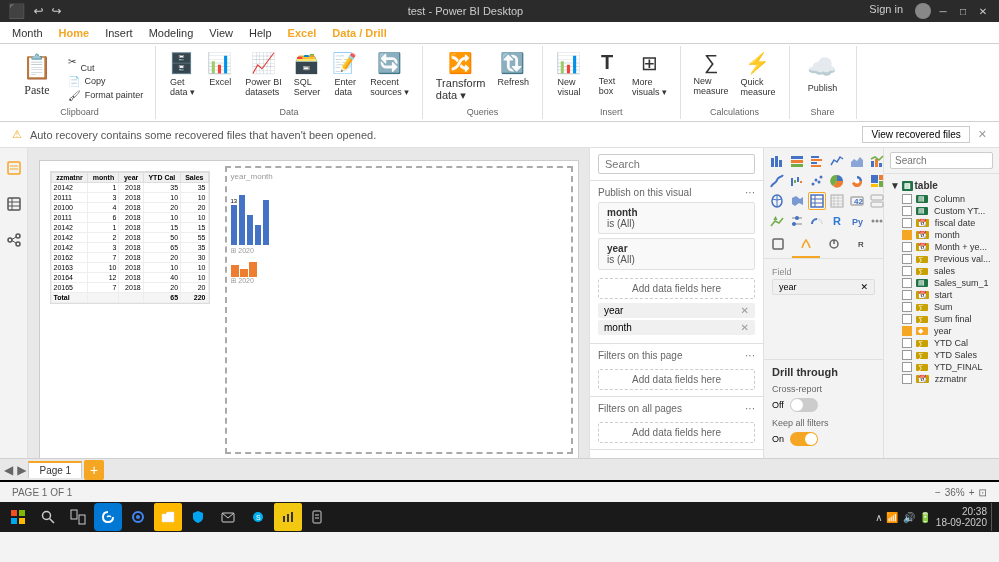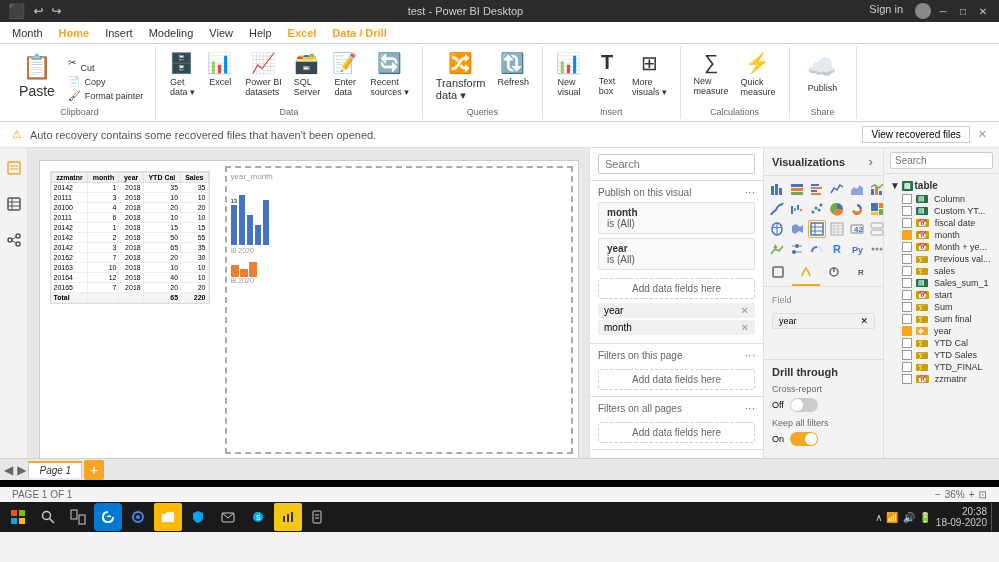--- a/index.html
+++ b/index.html
@@ -68,21 +68,21 @@
     .filter-field-remove { color: #999; cursor: pointer; font-size: 10px; }
     .viz-panel { width: 120px; background: #f3f3f3; border-right: 1px solid #e0e0e0; display: flex; flex-direction: column; }
     .viz-panel-header { padding: 6px 8px; font-size: 11px; font-weight: 600; color: #333; border-bottom: 1px solid #e0e0e0; display: flex; justify-content: space-between; align-items: center; }
     .viz-icons-grid { display: grid; grid-template-columns: repeat(6, 1fr); gap: 2px; padding: 4px; }
     .viz-icon { width: 18px; height: 18px; display: flex; align-items: center; justify-content: center; cursor: pointer; border: 1px solid transparent; border-radius: 2px; font-size: 10px; color: #555; }
     .viz-icon.active { border-color: #f5a623; background: #fff8ee; }
     .viz-tabs { display: flex; border-bottom: 1px solid #e0e0e0; }
     .viz-tab { padding: 4px 8px; font-size: 9px; cursor: pointer; color: #666; }
     .viz-tab.active { border-bottom: 2px solid #f5a623; color: #f5a623; }
     .viz-fields-area { padding: 4px 8px; flex: 1; }
-    .viz-field-label { font-size: 9px; color: #888; margin-top: 4px; margin-bottom: 8px; }
+    .viz-field-label { font-size: 9px; color: #888; margin-top: 4px; margin-bottom: 2px; }
     .viz-field-value { background: #f0f0f0; border: 1px solid #ddd; padding: 2px 6px; font-size: 9px; border-radius: 2px; display: flex; justify-content: space-between; align-items: center; margin-bottom: 2px; }
 
     
     .drill-section { padding: 6px 8px; border-top: 1px solid #e0e0e0; }
     .drill-title { font-size: 11px; font-weight: 600; color: #333; margin-bottom: 6px; }
     .drill-label { font-size: 9px; color: #666; margin-bottom: 4px; }
     .toggle-row { display: flex; align-items: center; gap: 6px; margin-bottom: 6px; }
     .toggle { width: 28px; height: 14px; border-radius: 7px; background: #ccc; position: relative; cursor: pointer; }
     .toggle.on { background: #f5a623; }
     .toggle-knob { width: 12px; height: 12px; background: #fff; border-radius: 50%; position: absolute; top: 1px; left: 1px; transition: left 0.2s; }
@@ -96,24 +96,24 @@
     .fields-search input { width: 100%; border: 1px solid #ccc; padding: 2px 4px; font-size: 10px; border-radius: 2px; }
     .fields-tree { flex: 1; overflow-y: auto; padding: 4px 0; }
     .field-group { }
     .field-group-header { display: flex; align-items: center; padding: 2px 6px; cursor: pointer; font-size: 10px; color: #333; gap: 2px; font-weight: 600; }
     .field-item { display: flex; align-items: center; padding: 1px 8px 1px 18px; font-size: 9px; color: #333; cursor: pointer; gap: 4px; }
     .field-item.checked { }
     .cb { width: 10px; height: 10px; border: 1px solid #999; display: inline-block; background: #fff; }
     .cb.checked { background: #f5a623; border-color: #f5a623; }
 
     
-    .status-bar { height: 22px; background: #f3f3f3; border-top: 7px solid #000000; display: flex; align-items: center; padding: 0 12px; font-size: 10px; color: #666; justify-content: space-between; }
+    .status-bar { height: 22px; background: #f3f3f3; border-top: 2px solid #000000; display: flex; align-items: center; padding: 0 12px; font-size: 10px; color: #666; justify-content: space-between; }
     .page-tabs { display: flex; align-items: center; gap: 2px; height: 22px; background: #e8e8e8; padding: 2px 4px; border-top: 1px solid #d0d0d0; }
     .page-tab { padding: 2px 10px; background: #fff; border: 1px solid #ccc; border-bottom: none; font-size: 10px; cursor: pointer; color: #333; }
-    .page-tab.active { background: #fff; border-top: 2px solid #f5a623; font-style: italic; }
+    .page-tab.active { background: #fff; border-top: 2px solid #f5a623; }
     .add-page-btn { width: 20px; height: 20px; background: #f5a623; color: #fff; border: none; cursor: pointer; font-size: 14px; display: flex; align-items: center; justify-content: center; border-radius: 2px; }
     .nav-arrows { display: flex; gap: 4px; align-items: center; }
     .nav-arrow { font-size: 12px; cursor: pointer; color: #666; }
 
     
     .taskbar { height: 30px; background: #1a1a1a; display: flex; align-items: center; justify-content: space-between; padding: 0 4px; }
     .taskbar-left { display: flex; align-items: center; gap: 2px; }
     .taskbar-icon { width: 28px; height: 28px; display: flex; align-items: center; justify-content: center; cursor: pointer; border-radius: 2px; font-size: 16px; }
     .taskbar-right { display: flex; align-items: center; gap: 4px; color: #ccc; font-size: 10px; }
     .system-tray { display: flex; align-items: center; gap: 4px; }
@@ -149,21 +149,21 @@
   <span class="menu-item data-active">Data / Drill</span>
 </div>
 
 <div class="ribbon">
 
   <div class="ribbon-group" style="min-width:90px;">
     <div class="ribbon-items">
       <div style="display:flex;flex-direction:row;gap:2px;">
         <div class="ribbon-btn ribbon-btn-large" style="padding:4px 6px;">
           <span style="font-size:24px;">📋</span>
-          <span style="font-size:14px;">Paste</span>
+          <span style="font-size:12px;font-family:Liberation Serif, serif;">Paste</span>
         </div>
         <div style="display:flex;flex-direction:column;gap:1px;justify-content:center;">
           <div class="small-btn">
             <span>✂</span>
             <span style="font-size:9px;margin-top:12px;">Cut</span>
           </div>
           <div class="small-btn">
             <span>📄</span>
             <span style="font-size:9px;">Copy</span>
           </div>
@@ -482,24 +482,20 @@
     <div class="filter-section">
       <div class="filter-section-title">
         <span>Filters on all pages</span>
         <span style="cursor:pointer;">···</span>
       </div>
       <button class="filter-add-btn">Add data fields here</button>
     </div>
   </div>
 
   <div class="viz-panel">
-    <div class="viz-panel-header">
-      <span>Visualizations</span>
-      <button class="expand-btn">›</button>
-    </div>
 
     <div class="viz-icons-grid">
 
       <div class="viz-icon" title="Stacked bar chart">
         <svg width="14" height="14" viewBox="0 0 14 14">
             <rect x="1" y="4" width="3" height="9" fill="#4472c4"></rect>
             <rect x="5" y="2" width="3" height="11" fill="#4472c4"></rect>
             <rect x="9" y="6" width="3" height="7" fill="#4472c4"></rect>
           </svg>
       </div>

